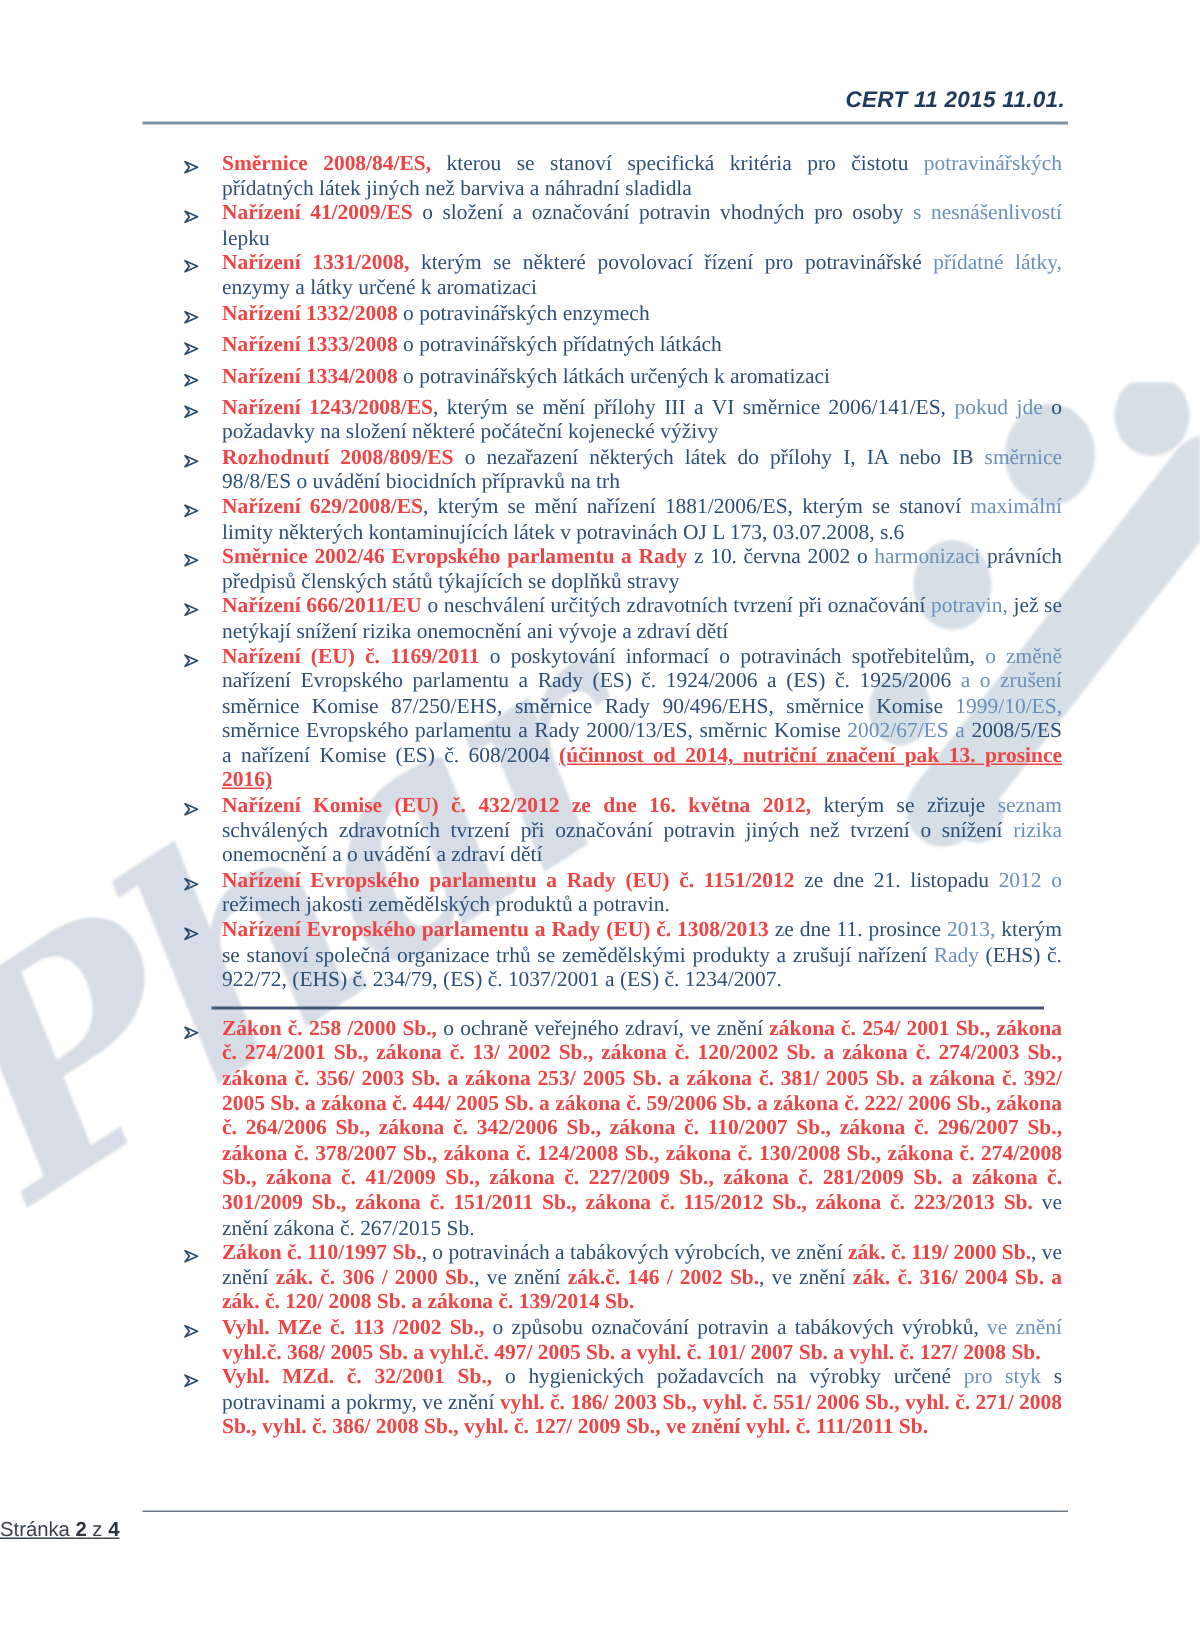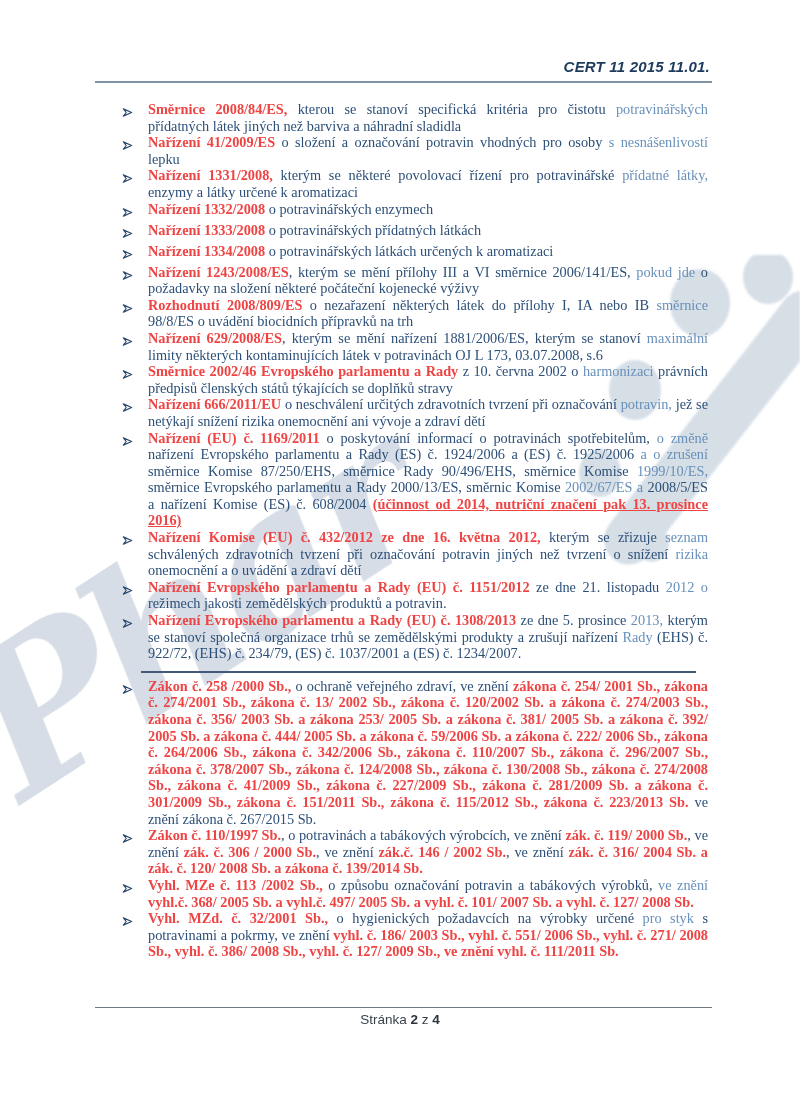--- a/index.html
+++ b/index.html
@@ -29,22 +29,22 @@
   .itext{flex:1;margin:0;text-align:justify;font-size:14.3px;line-height:16.6px;
     color:#2c4f78;}
   .itext .b{font-weight:bold;color:#ef4444;}
   .itext .u{text-decoration:underline;}
   .itext .lt{color:#6890ba;margin-top:32px;}
   .section-divider{height:2px;background:#42597a;margin:9px 12px 5px 46px;}
 
   
   .footer-rule{position:absolute;left:95px;right:88px;top:1007px;height:1px;
     background:#6f7a85;z-index:1;}
-  .footer{position:absolute;top:1012px;left:0;right:0;text-align:center;z-index:1;
-    font-family:"Liberation Sans", sans-serif;font-size:13.5px;color:#39424b;}
+  .footer{position:absolute;top:1012px;left:0;right:0;z-index:1;
+    font-family:"Liberation Sans", sans-serif;font-size:13.5px;color:#39424b;text-decoration:underline;}
   .footer b{font-weight:bold;color:#2c343c;}
 </style>
 </head>
 <body>
 
 <div class="page">
 
   <div class="wm-script">Phar</div>
 
   <svg class="wm-logo" width="260" height="330" viewBox="0 0 260 330">
@@ -143,21 +143,21 @@
       <div class="item">
         <span class="bullet"><svg width="11" height="11" viewBox="0 0 12 12">
             <path d="M1.5 2 L10.5 6 L1.5 10 L4.6 6 Z" fill="none" stroke="#2a4a6e" stroke-width="1.3" stroke-linejoin="round"></path>
           </svg></span>
         <p class="itext"><span class="b">Nařízení Evropského parlamentu a Rady (EU) č. 1151/2012</span><span> ze dne 21. listopadu </span><span class="lt">2012 o</span><span> režimech jakosti zemědělských produktů a potravin.</span></p>
       </div>
       <div class="item">
         <span class="bullet"><svg width="11" height="11" viewBox="0 0 12 12">
             <path d="M1.5 2 L10.5 6 L1.5 10 L4.6 6 Z" fill="none" stroke="#2a4a6e" stroke-width="1.3" stroke-linejoin="round"></path>
           </svg></span>
-        <p class="itext"><span class="b">Nařízení Evropského parlamentu a Rady (EU) č. 1308/2013</span><span> ze dne 5. prosince </span><span class="lt">2013,</span><span> kterým se stanoví společná organizace trhů se zemědělskými produkty a zrušují nařízení </span><span class="lt">Rady</span><span> (EHS) č. 922/72, (EHS) č. 234/79, (ES) č. 1037/2001 a (ES) č. 1234/2007.</span></p>
+        <p class="itext"><span class="b">Nařízení Evropského parlamentu a Rady (EU) č. 1308/2013</span><span> ze dne 11. prosince </span><span class="lt">2013,</span><span> kterým se stanoví společná organizace trhů se zemědělskými produkty a zrušují nařízení </span><span class="lt">Rady</span><span> (EHS) č. 922/72, (EHS) č. 234/79, (ES) č. 1037/2001 a (ES) č. 1234/2007.</span></p>
       </div>
       <div class="section-divider"></div>
       <div class="item">
         <span class="bullet"><svg width="11" height="11" viewBox="0 0 12 12">
             <path d="M1.5 2 L10.5 6 L1.5 10 L4.6 6 Z" fill="none" stroke="#2a4a6e" stroke-width="1.3" stroke-linejoin="round"></path>
           </svg></span>
         <p class="itext"><span class="b">Zákon č. 258 /2000 Sb.,</span><span> o ochraně veřejného zdraví, ve znění </span><span class="b">zákona č. 254/ 2001 Sb., zákona č. 274/2001 Sb., zákona č. 13/ 2002 Sb., zákona č. 120/2002 Sb. a zákona č. 274/2003 Sb., zákona č. 356/ 2003 Sb. a zákona 253/ 2005 Sb. a zákona č. 381/ 2005 Sb. a zákona č. 392/ 2005 Sb. a zákona č. 444/ 2005 Sb. a zákona č. 59/2006 Sb. a zákona č. 222/ 2006 Sb., zákona č. 264/2006 Sb., zákona č. 342/2006 Sb., zákona č. 110/2007 Sb., zákona č. 296/2007 Sb., zákona č. 378/2007 Sb., zákona č. 124/2008 Sb., zákona č. 130/2008 Sb., zákona č. 274/2008 Sb., zákona č. 41/2009 Sb., zákona č. 227/2009 Sb., zákona č. 281/2009 Sb. a zákona č. 301/2009 Sb., zákona č. 151/2011 Sb., zákona č. 115/2012 Sb., zákona č. 223/2013 Sb.</span><span> ve znění zákona č. 267/2015 Sb.</span></p>
       </div>
       <div class="item">
         <span class="bullet"><svg width="11" height="11" viewBox="0 0 12 12">

